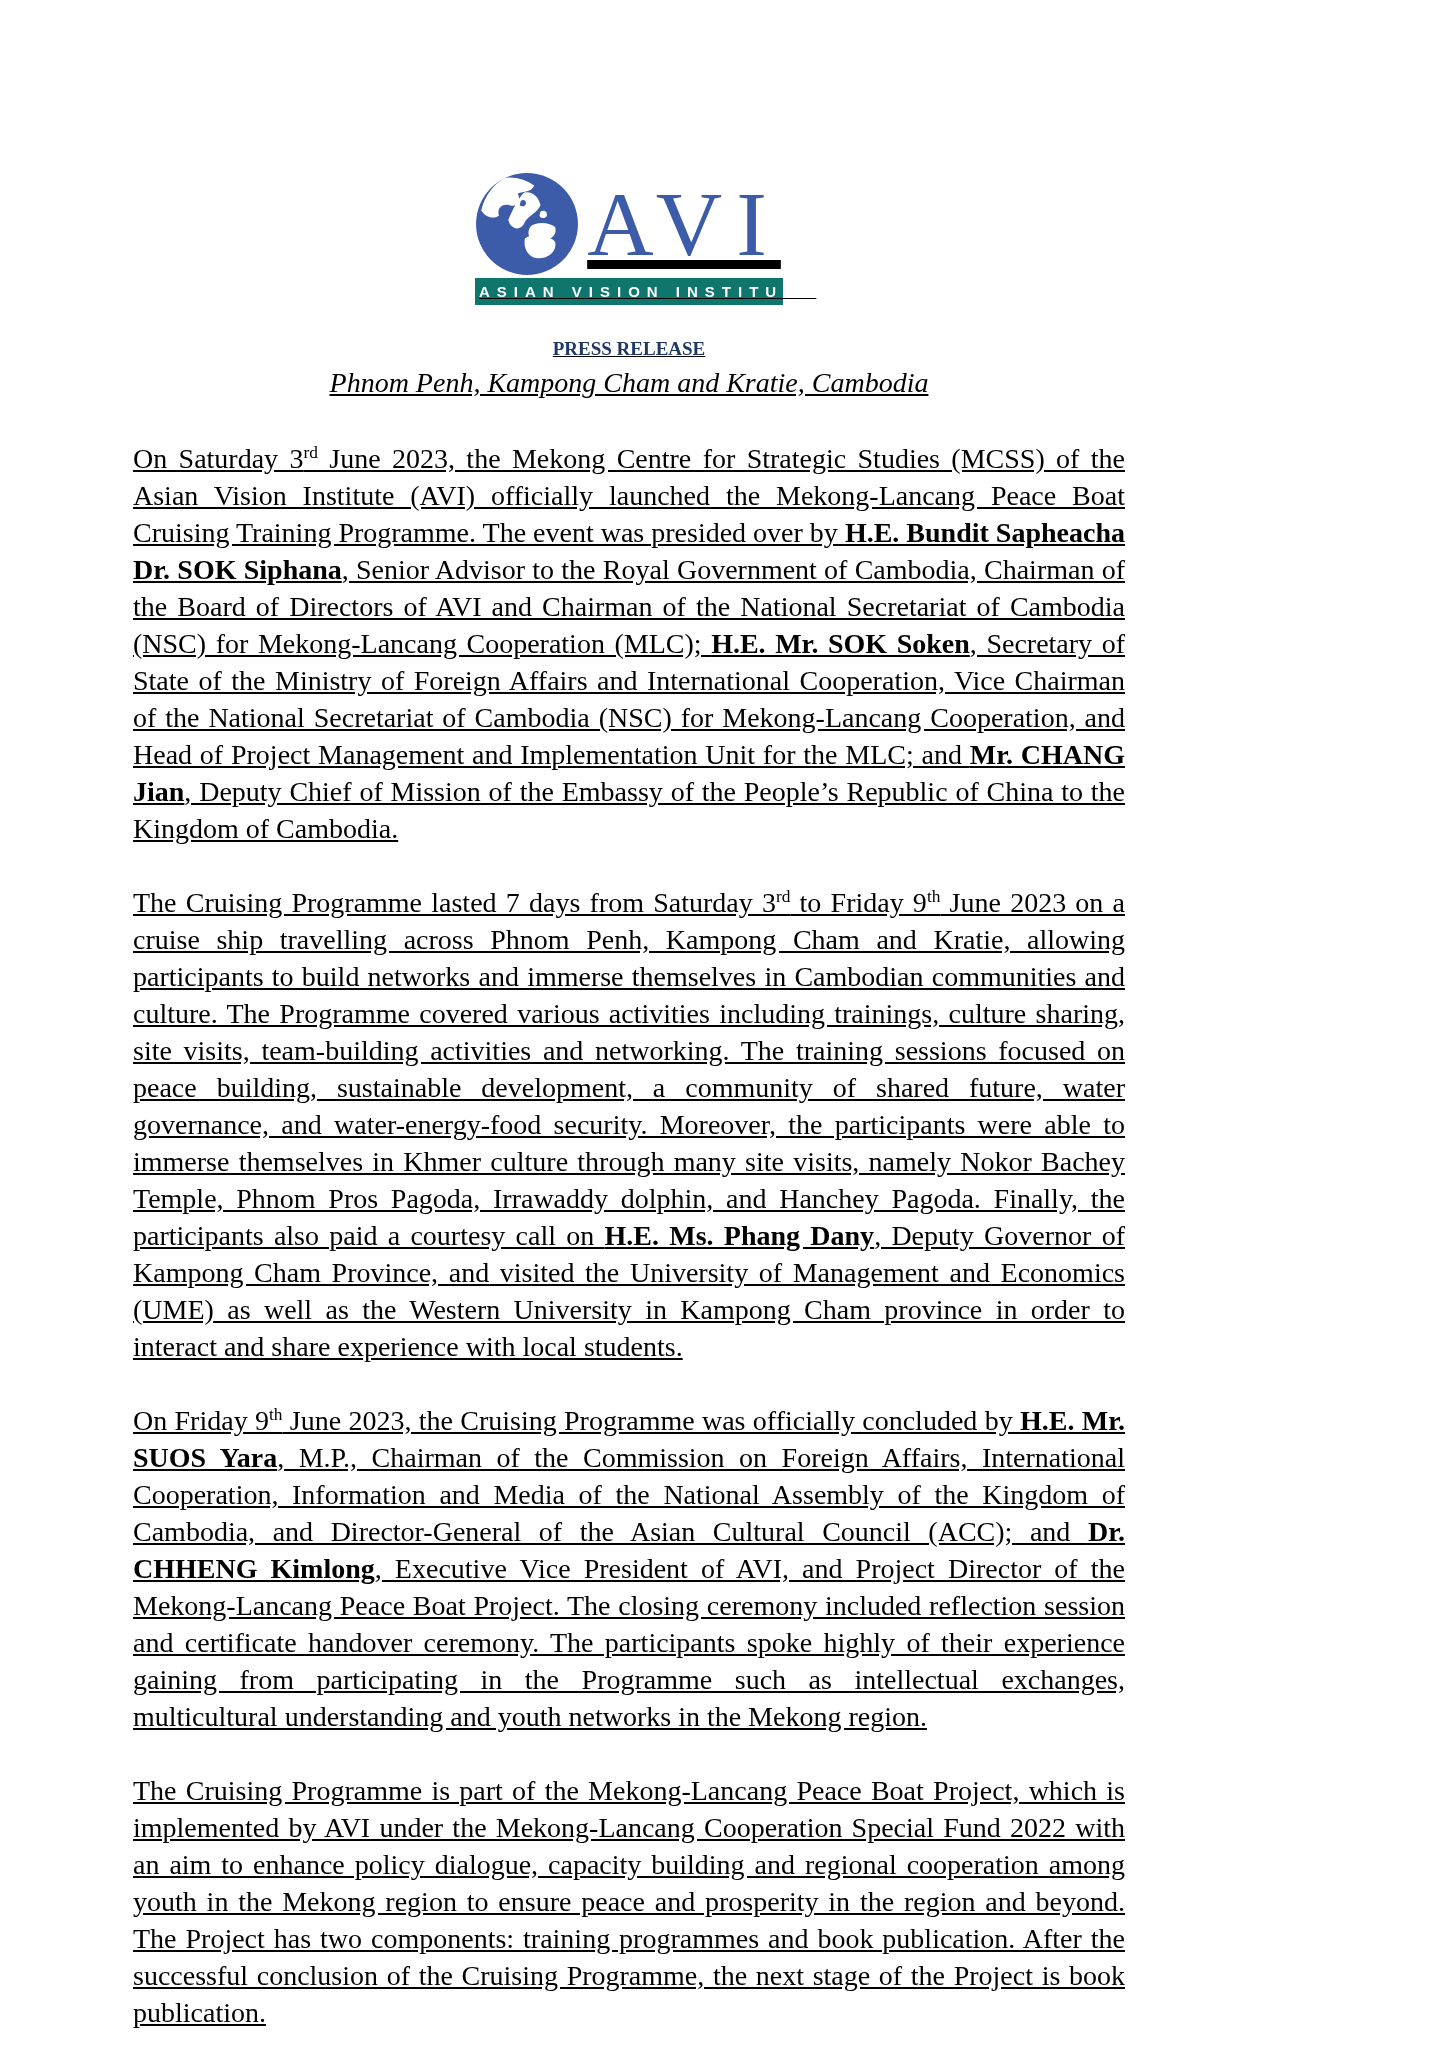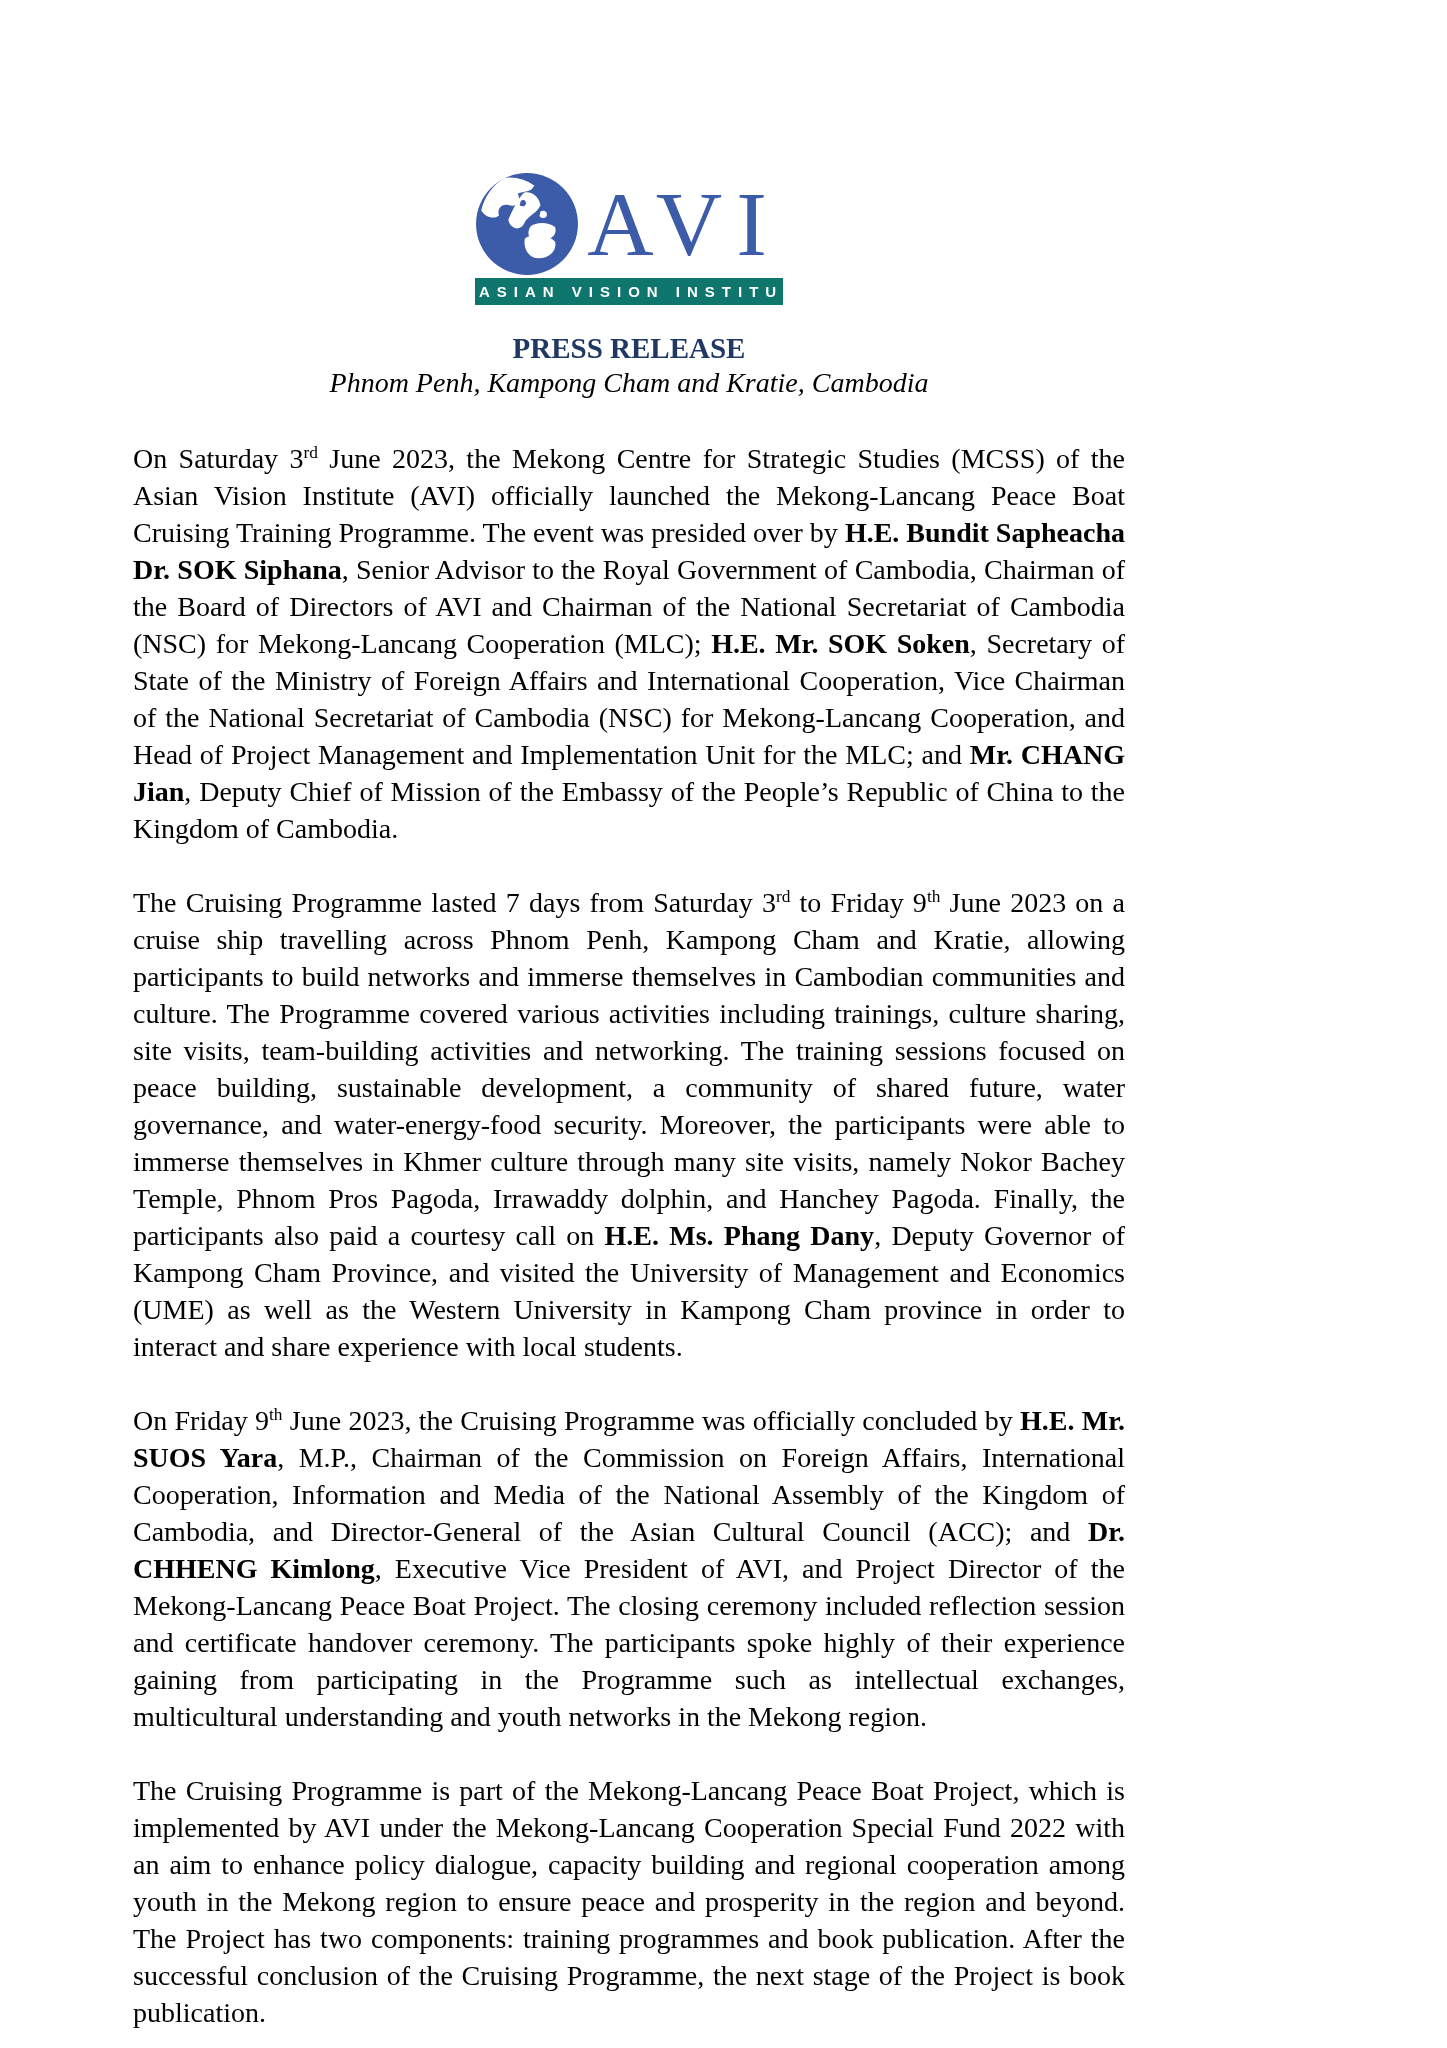--- a/index.html
+++ b/index.html
@@ -9,20 +9,21 @@
     background: #ffffff;
     font-family: "Liberation Serif", "DejaVu Serif", serif;
     color: #000000;
     overflow: hidden;
   }
   .page {
     box-sizing: border-box;
     width: 1260px;
     height: 2048px;
     padding: 172px 135px 16px 133px;
+    text-decoration: underline;
   }
 
   
   .logo-block {
     width: 308px;
     margin: 0 auto 26px auto;
   }
   .logo-top {
     display: flex;
     align-items: center;
@@ -54,21 +55,21 @@
     font-weight: bold;
     letter-spacing: 7px;
     text-align: center;
     padding: 5px 0 5px 4px;
     white-space: nowrap;
   }
 
   
   .doc-header { text-align: center; margin-bottom: 40px; }
   .kicker {
-    font-size: 29px;
+    font-size: 19px;
     font-weight: bold;
     color: #1f3864;
     line-height: 35px;
   }
   .doc-title {
     font-size: 29px;
     font-weight: bold;
     color: #1f3864;
     line-height: 35px;
   }

